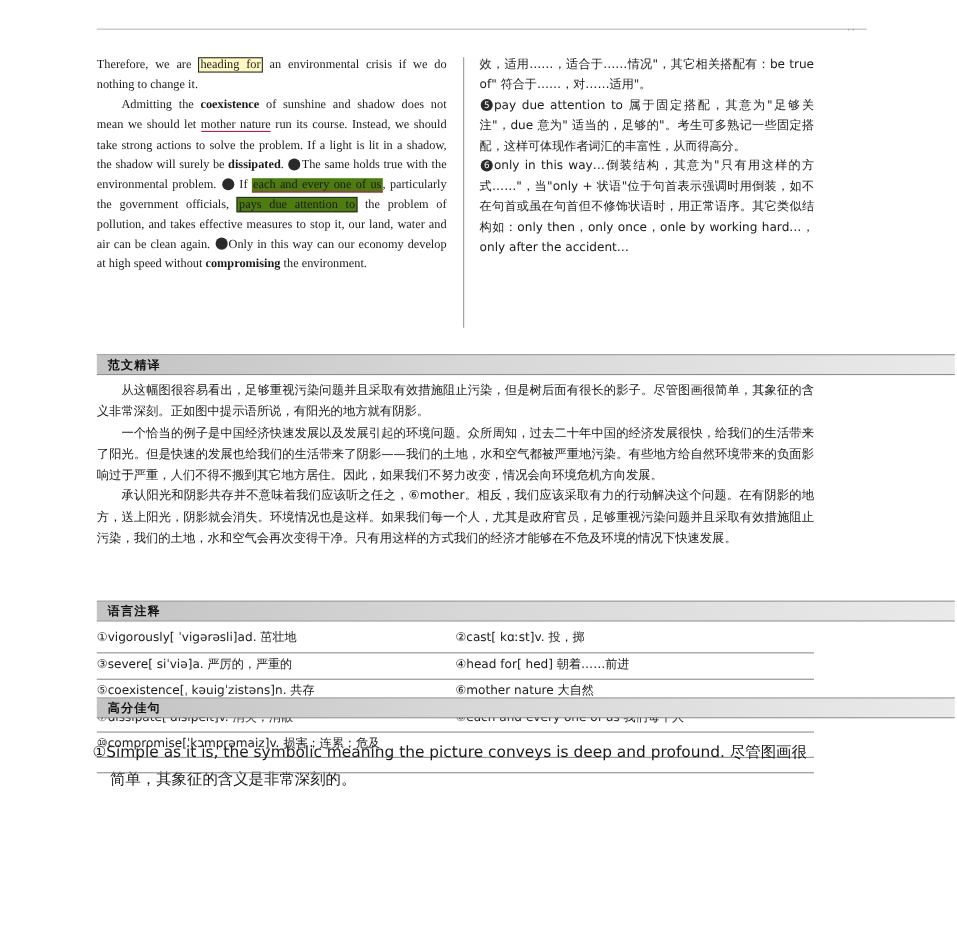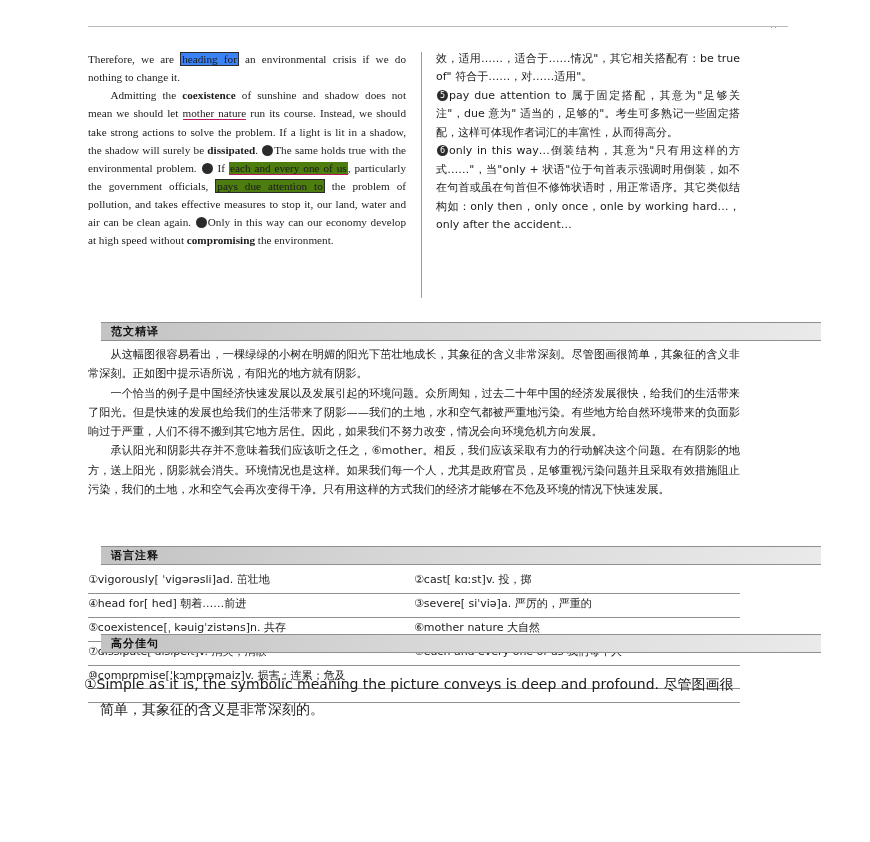--- a/index.html
+++ b/index.html
@@ -46,21 +46,21 @@
     position:absolute;
     left:333px;top:2px;
     width:1px;height:246px;
     background:#9a9a9a;
   }
   .indent{text-indent:2em;display:block;}
   b{font-weight:bold;}
   .boxed{
     border:1px solid #2b2b2b;
     padding:0 1px;
-    background:#3b82f6;
+    background:#fef9c3;
   }
   .shade{
     background:#4d7c0f;
     padding:0 1px;
   }
   .ul{
     border-bottom:1px solid #be185d;
   }
   .cnum{
     display:inline-block;
@@ -71,22 +71,22 @@
     color:#fff;
     font-size:8px;
     text-align:center;
     vertical-align:1px;
     margin:0 1px;
     font-family:"DejaVu Sans", sans-serif;
   }
   
   .sec-head{
     position:absolute;
-    left:101px;
-    width:720px;height:17px;
+    left:88px;
+    width:780px;height:17px;
     background:linear-gradient(to right,#c3c3c3 0%,#d6d6d6 40%,#eaeaea 100%);
     border-top:1px solid #8f8f8f;
     border-bottom:1px solid #8f8f8f;
   }
   .sec-head span{
     position:absolute;
     left:10px;top:1px;
     font-family:"DejaVu Sans", sans-serif;
     font-size:11px;
     font-weight:bold;
@@ -150,37 +150,37 @@
         <div class=""><span>效，适用……，适合于……情况"，其它相关搭配有：be true of" 符合于……，对……适用"。</span></div>
         <div class=""><span class="cnum">5</span><span>pay due attention to 属于固定搭配，其意为"足够关注"，due 意为" 适当的，足够的"。考生可多熟记一些固定搭配，这样可体现作者词汇的丰富性，从而得高分。</span></div>
         <div class=""><span class="cnum">6</span><span>only in this way…倒装结构，其意为"只有用这样的方式……"，当"only + 状语"位于句首表示强调时用倒装，如不在句首或虽在句首但不修饰状语时，用正常语序。其它类似结构如：only then，only once，onle by working hard…，only after the accident…</span></div>
       </div>
   </div>
 
   <div class="sec-head" style="top:322px;">
     <span>范文精译</span>
   </div>
   <div class="sec-body" id="sec-translation" style="top:345px;">
-      <p>从这幅图很容易看出，一棵绿绿的小树在明媚的阳光下茁壮地成长，其象征的含义非常深刻。尽管图画很简单，其象征的含义非常深刻。正如图中提示语所说，有阳光的地方就有阴影。</p>
+      <p>从这幅图很容易看出，足够重视污染问题并且采取有效措施阻止污染，但是树后面有很长的影子。尽管图画很简单，其象征的含义非常深刻。正如图中提示语所说，有阳光的地方就有阴影。</p>
       <p>一个恰当的例子是中国经济快速发展以及发展引起的环境问题。众所周知，过去二十年中国的经济发展很快，给我们的生活带来了阳光。但是快速的发展也给我们的生活带来了阴影——我们的土地，水和空气都被严重地污染。有些地方给自然环境带来的负面影响过于严重，人们不得不搬到其它地方居住。因此，如果我们不努力改变，情况会向环境危机方向发展。</p>
       <p>承认阳光和阴影共存并不意味着我们应该听之任之，⑥mother。相反，我们应该采取有力的行动解决这个问题。在有阴影的地方，送上阳光，阴影就会消失。环境情况也是这样。如果我们每一个人，尤其是政府官员，足够重视污染问题并且采取有效措施阻止污染，我们的土地，水和空气会再次变得干净。只有用这样的方式我们的经济才能够在不危及环境的情况下快速发展。</p>
     </div>
 
   <div class="sec-head" style="top:546px;">
     <span>语言注释</span>
   </div>
   <div class="notes" id="notes-grid" style="top:570px;">
       <div class="row">
         <div class="cell">①vigorously[ ˈvigərəsli]ad. 茁壮地</div>
         <div class="cell">②cast[ kɑːst]v. 投，掷</div>
       </div>
       <div class="rule"></div>
       <div class="row">
+        <div class="cell">③severe[ siˈviə]a. 严厉的，严重的</div>
         <div class="cell">④head for[ hed] 朝着……前进</div>
-        <div class="cell">③severe[ siˈviə]a. 严厉的，严重的</div>
       </div>
       <div class="rule"></div>
       <div class="row">
         <div class="cell">⑤coexistence[ˌ kəuigˈzistəns]n. 共存</div>
         <div class="cell">⑥mother nature 大自然</div>
       </div>
       <div class="rule"></div>
       <div class="row">
         <div class="cell">⑦dissipate[ˈdisipeit]v. 消失，消散</div>
         <div class="cell">⑧each and every one of us 我们每个人</div>

